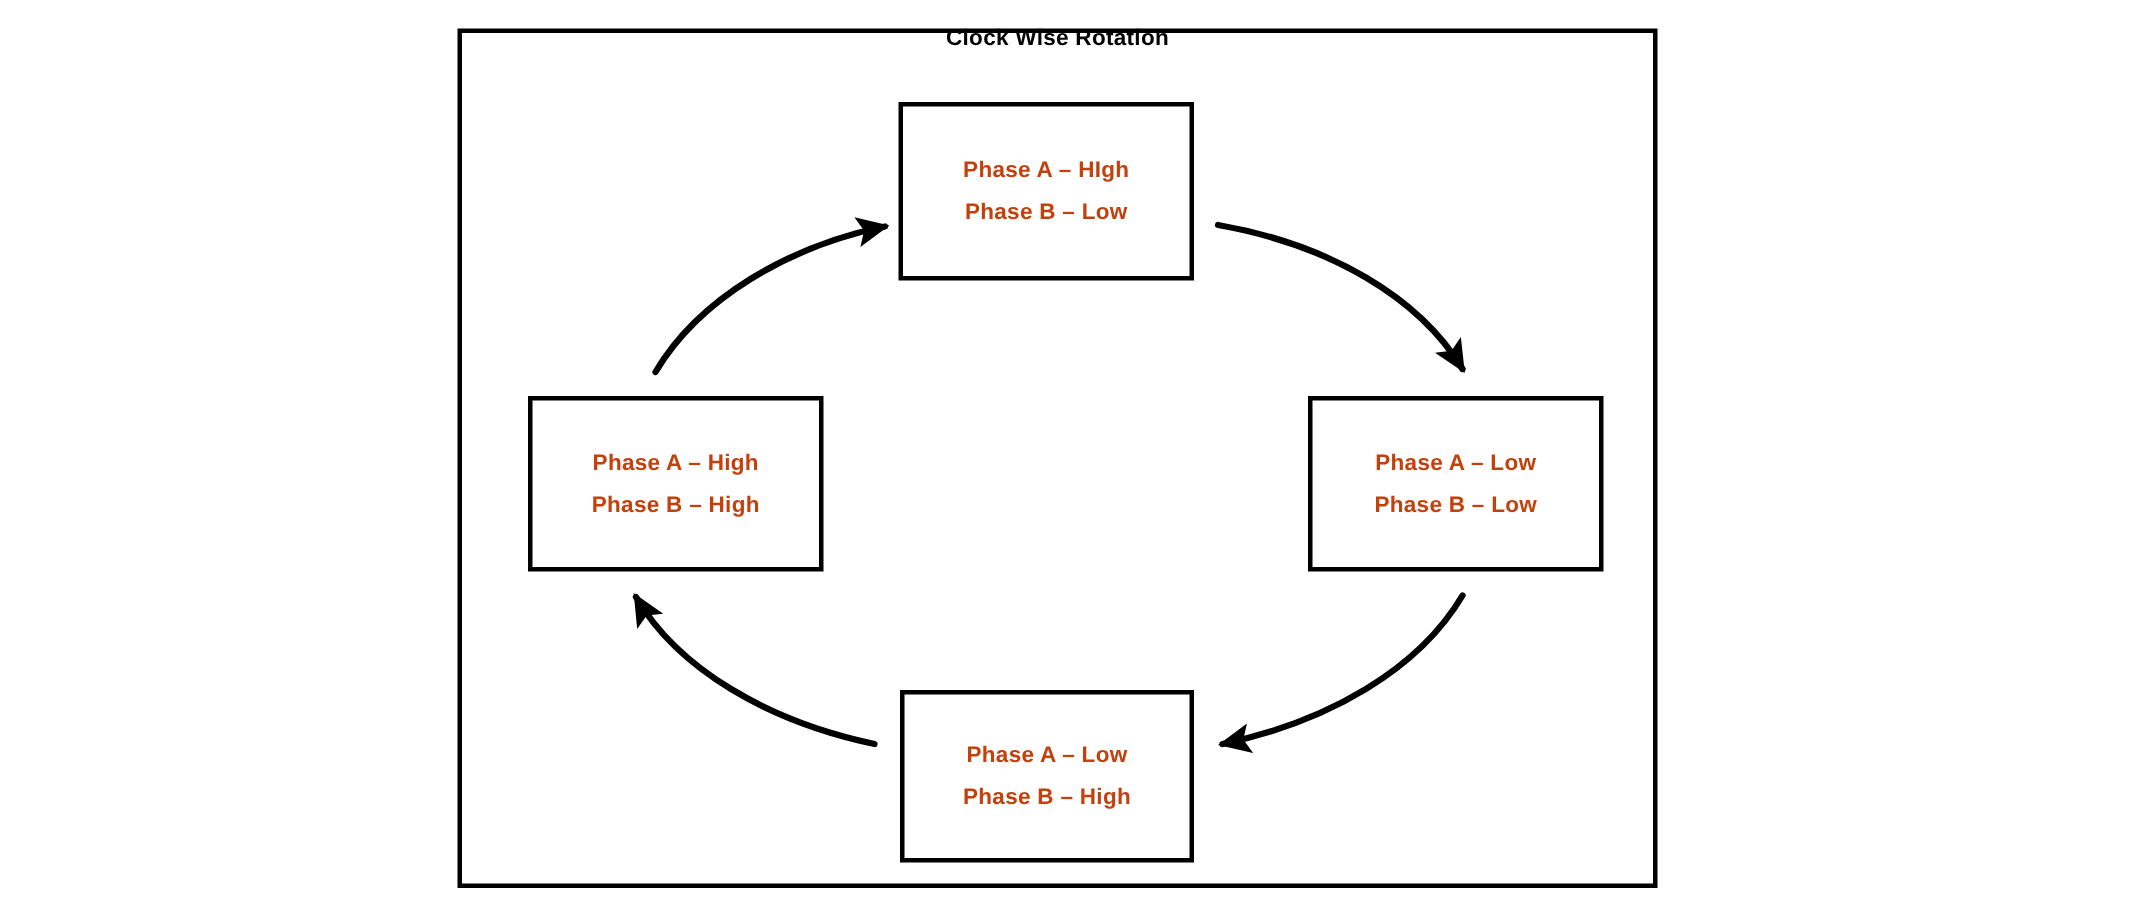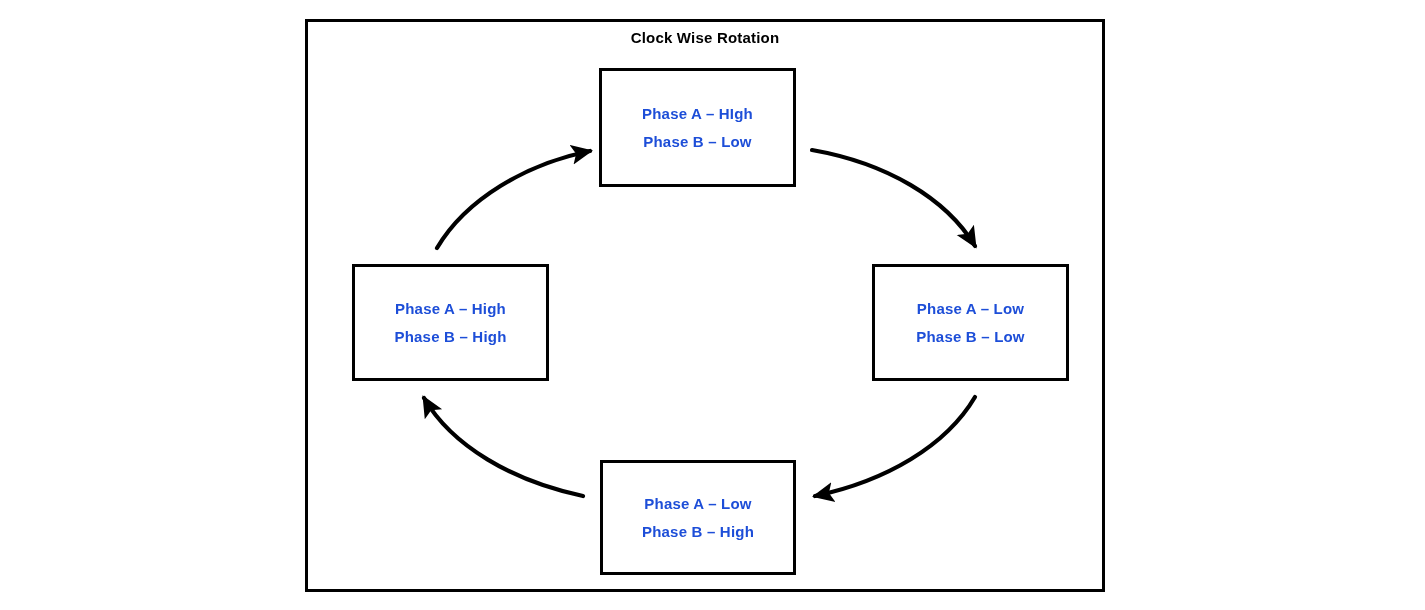--- a/index.html
+++ b/index.html
@@ -25,21 +25,21 @@
     top: 19px;
     width: 800px;
     height: 573px;
     border: 3px solid #000000;
     box-sizing: border-box;
     background: #ffffff;
   }
   .diagram-title {
     position: absolute;
     left: 305px;
-    top: 28px;
+    top: 16px;
     width: 800px;
     text-align: center;
     font-size: 15px;
     font-weight: bold;
     color: #000000;
     letter-spacing: 0.2px;
     line-height: 20px;
     white-space: nowrap;
   }
   .state-box {
@@ -48,21 +48,21 @@
     border: 3px solid #000000;
     background: #ffffff;
     display: flex;
     flex-direction: column;
     align-items: center;
     justify-content: center;
   }
   .state-line {
     font-size: 15px;
     font-weight: bold;
-    color: #1d4ed8;
+    color: #c2410c;
     line-height: 28px;
     white-space: nowrap;
     letter-spacing: 0.2px;
   }
   #box-top {
     left: 599px;
     top: 68px;
     width: 197px;
     height: 119px;
   }

